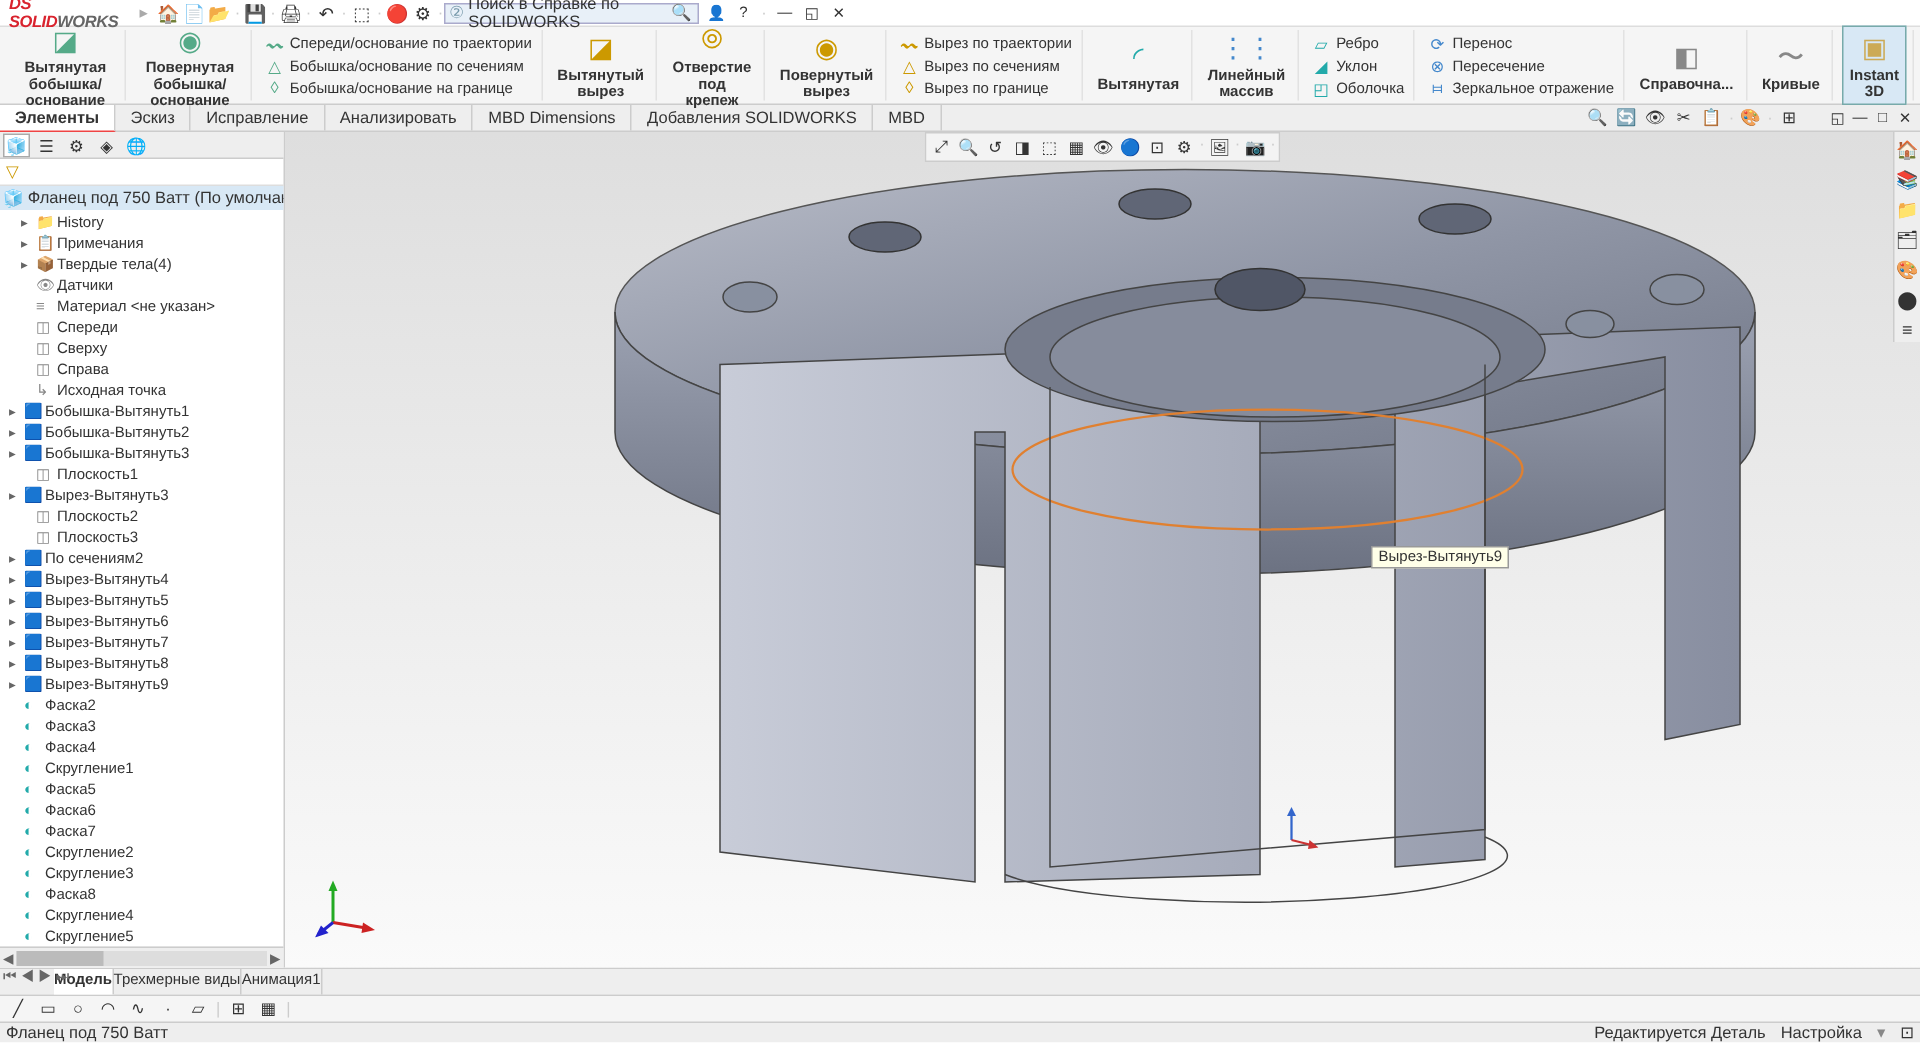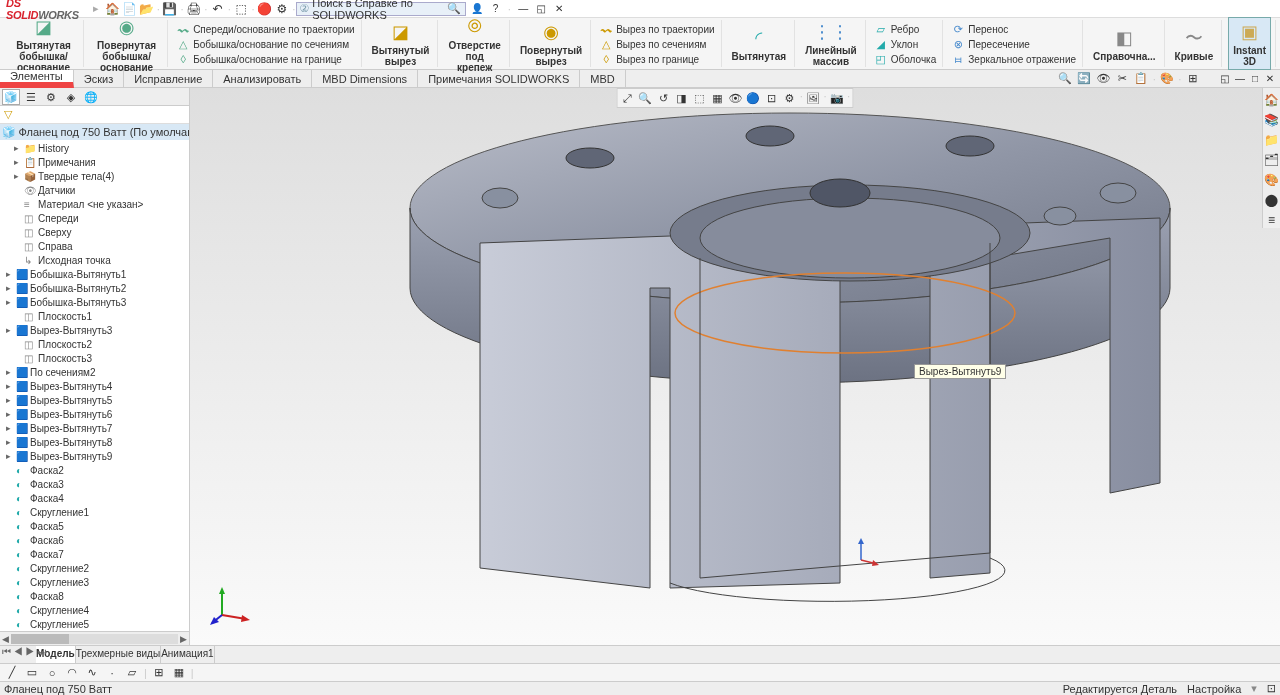--- a/index.html
+++ b/index.html
@@ -21,21 +21,21 @@
 .rb-big { display:flex; flex-direction:column; align-items:center; cursor:pointer; padding:2px 4px; }
 .rb-big .ico { width:24px; height:24px; font-size:18px; display:flex; align-items:center; justify-content:center; }
 .rb-big .lbl { font-size:10px; text-align:center; line-height:11px; margin-top:1px;font-weight:bold; }
 .rb-small { display:flex; align-items:center; gap:3px; cursor:pointer; height:15px; padding:0 2px; }
 .rb-small .ico { width:14px; height:14px; font-size:11px; display:flex; align-items:center; justify-content:center; }
 .rb-small .lbl { font-size:10px; white-space:nowrap; }
 .rb-big.active { background:#d8e8f5; border:1px solid #7aa; }
 
 .command-tabs { height:18px; background:#eee; border-bottom:1px solid #ccc; display:flex; }
 .ctab { padding:2px 10px; font-size:11px; border-right:1px solid #ccc; cursor:pointer; display:flex; align-items:center; }
-.ctab.active { background:#fff; font-weight:normal; border-bottom:6px solid #ef4444; margin-bottom:-1px; }
+.ctab.active { background:#fff; font-weight:bold; border-bottom:1px solid #ef4444; margin-bottom:-1px; }
 .ctab-right { margin-left:auto; display:flex; gap:3px; padding-right:4px; align-items:center; }
 
 .main { display:flex; height:calc(695px - 18px - 52px - 18px - 18px - 18px - 14px); position:relative; }
 .side-ico { width:16px; height:16px; font-size:12px; display:flex; align-items:center; justify-content:center; cursor:pointer; }
 
 .feature-panel { width:190px; background:#fff; border-right:1px solid #ccc; display:flex; flex-direction:column; }
 .fp-tabs { height:18px; background:#eee; display:flex; gap:2px; padding:1px 2px; border-bottom:1px solid #ccc; }
 .fp-tab-ico { width:18px; height:16px; border:1px solid transparent; display:flex; align-items:center; justify-content:center; cursor:pointer; font-size:11px; }
 .fp-tab-ico.active { background:#fff; border:1px solid #aaa; }
 .fp-filter { height:18px; display:flex; align-items:center; padding-left:4px; border-bottom:1px solid #ddd; }
@@ -229,21 +229,21 @@
       </div>
   </div>
 </div>
 
 <div class="command-tabs">
   <div class="ctab active">Элементы</div>
   <div class="ctab">Эскиз</div>
   <div class="ctab">Исправление</div>
   <div class="ctab">Анализировать</div>
   <div class="ctab">MBD Dimensions</div>
-  <div class="ctab">Примечания SOLIDWORKS</div>
+  <div class="ctab">Добавления SOLIDWORKS</div>
   <div class="ctab">MBD</div>
   <div class="ctab-right">
     <span class="hu-ico">🔍</span>
     <span class="hu-ico">🔄</span>
     <span class="hu-ico">👁</span>
     <span class="hu-ico">✂</span>
     <span class="hu-ico">📋</span>
     <span style="color:#ccc">·</span>
     <span class="hu-ico">🎨</span>
     <span style="color:#ccc">·</span>

